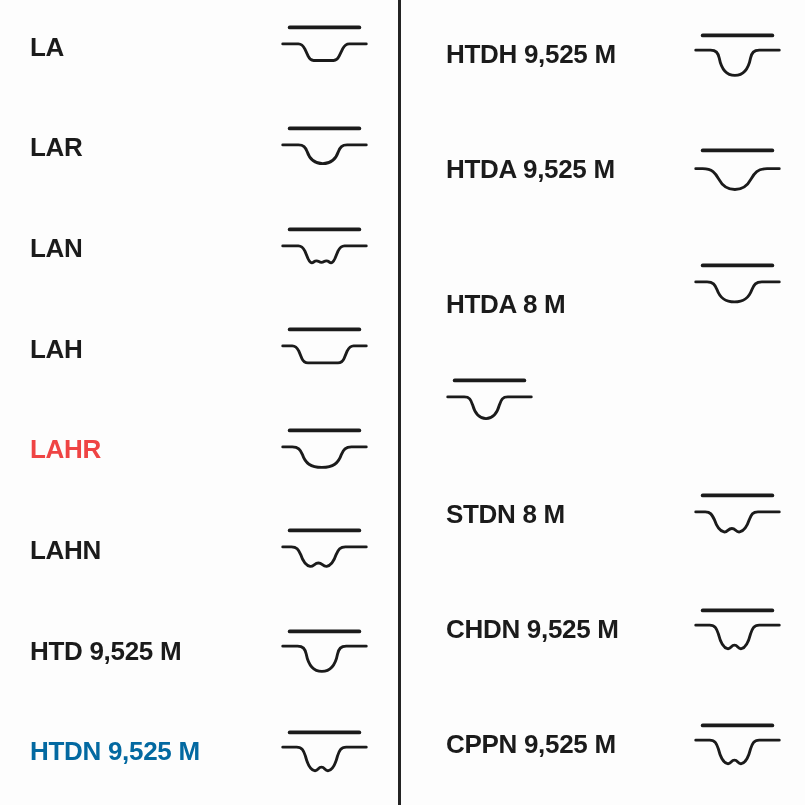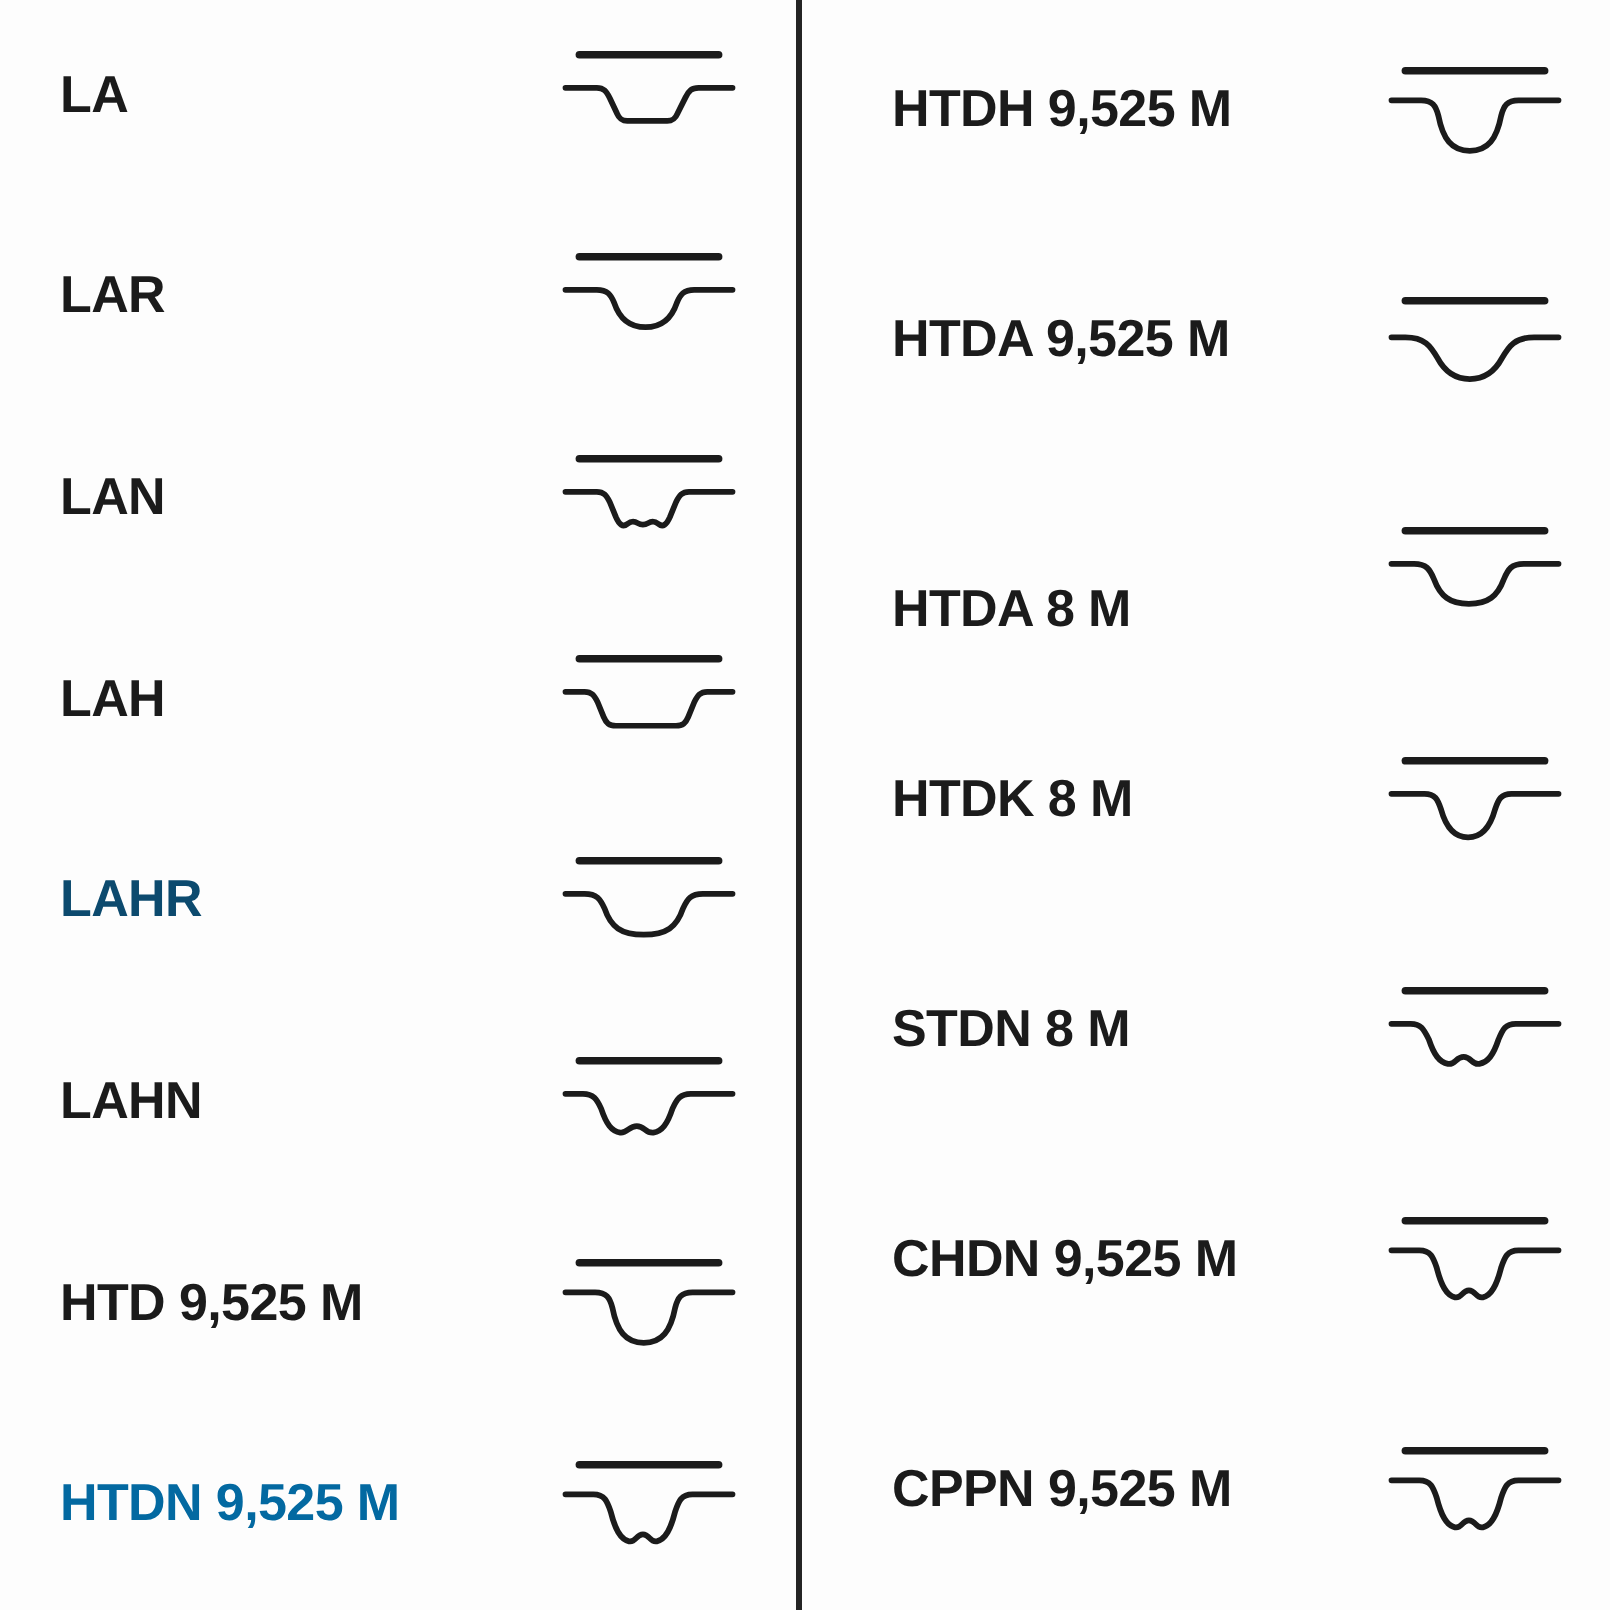--- a/index.html
+++ b/index.html
@@ -94,21 +94,21 @@
         </svg>
       </div>
       <div class="profile-row">
         <span class="belt-label" style="color: rgb(27, 27, 27);">LAH</span>
         <svg class="belt-icon" viewBox="0 0 100 62">
           <path class="topline" d="M10 5 H90" style="stroke: rgb(27, 27, 27);"></path>
           <path class="tooth" d="M2 24 H13 C17 24 18.5 26 20.5 30 L24 38.5 C25.5 42 27 43.5 31 43.5 H65.5 C69.5 43.5 71 42 72.5 38.5 L76 30 C78 26 79.5 24 83.5 24 H98" style="stroke: rgb(27, 27, 27);"></path>
         </svg>
       </div>
       <div class="profile-row">
-        <span class="belt-label" style="color: #0c4a6e;">LAHR</span>
+        <span class="belt-label" style="color: #ef4444;">LAHR</span>
         <svg class="belt-icon" viewBox="0 0 100 62">
           <path class="topline" d="M10 5 H90" style="stroke: rgb(27, 27, 27);"></path>
           <path class="tooth" d="M2 24 H13 C20 24 22 27 24.5 32.5 C28 43 34 47.5 47 47.5 C60 47.5 66 43 69.5 32.5 C72 27 74 24 81 24 H98" style="stroke: rgb(27, 27, 27);"></path>
         </svg>
       </div>
       <div class="profile-row">
         <span class="belt-label" style="color: rgb(27, 27, 27);">LAHN</span>
         <svg class="belt-icon" viewBox="0 0 100 62">
           <path class="topline" d="M10 5 H90" style="stroke: rgb(27, 27, 27);"></path>
           <path class="tooth" d="M2 24 H12 C18 24 20 27 22.5 32.5 C25.5 41.5 28.5 45.5 33.5 46.3 C37.5 46.8 38.5 42.5 43 42.5 C47.5 42.5 48 46.8 52.5 46.3 C57.5 45.5 60.5 41.5 63.5 32.5 C66 27 68 24 74 24 H98" style="stroke: rgb(27, 27, 27);"></path>
@@ -146,21 +146,20 @@
         </svg>
       </div>
       <div class="profile-row">
         <span class="belt-label" style="color: rgb(27, 27, 27); margin-top: 40px;">HTDA 8 M</span>
         <svg class="belt-icon" viewBox="0 0 100 62">
           <path class="topline" d="M10 5 H90" style="stroke: rgb(27, 27, 27);"></path>
           <path class="tooth" d="M2 24 H15 C22 24 24 27 26.5 33 C30 42.5 35.5 47 46.5 47 C57.5 47 63 42.5 66.5 33 C69 27 71 24 78 24 H98" style="stroke: rgb(27, 27, 27);"></path>
         </svg>
       </div>
       <div class="profile-row">
-        <span class="belt-label" style="color: rgb(27, 27, 27);">HTDK 8 M</span>
         <svg class="belt-icon" viewBox="0 0 100 62">
           <path class="topline" d="M10 5 H90" style="stroke: rgb(27, 27, 27);"></path>
           <path class="tooth" d="M2 24 H21 C27 24 28.5 27 30.5 33 C33.5 44 38.5 49 46 49 C53.5 49 58.5 44 61.5 33 C63.5 27 65 24 71 24 H98" style="stroke: rgb(27, 27, 27);"></path>
         </svg>
       </div>
       <div class="profile-row">
         <span class="belt-label" style="color: rgb(27, 27, 27);">STDN 8 M</span>
         <svg class="belt-icon" viewBox="0 0 100 62">
           <path class="topline" d="M10 5 H90" style="stroke: rgb(27, 27, 27);"></path>
           <path class="tooth" d="M2 24 H13 C19 24 20.5 27 23.5 33 C26.5 42 29.5 46 34.5 47 C38.5 47.8 39 43 43.5 43 C48 43 48 47.8 52.5 47 C57.5 46 60.5 42 63.5 33 C66 27 67.5 24 73.5 24 H98" style="stroke: rgb(27, 27, 27);"></path>

